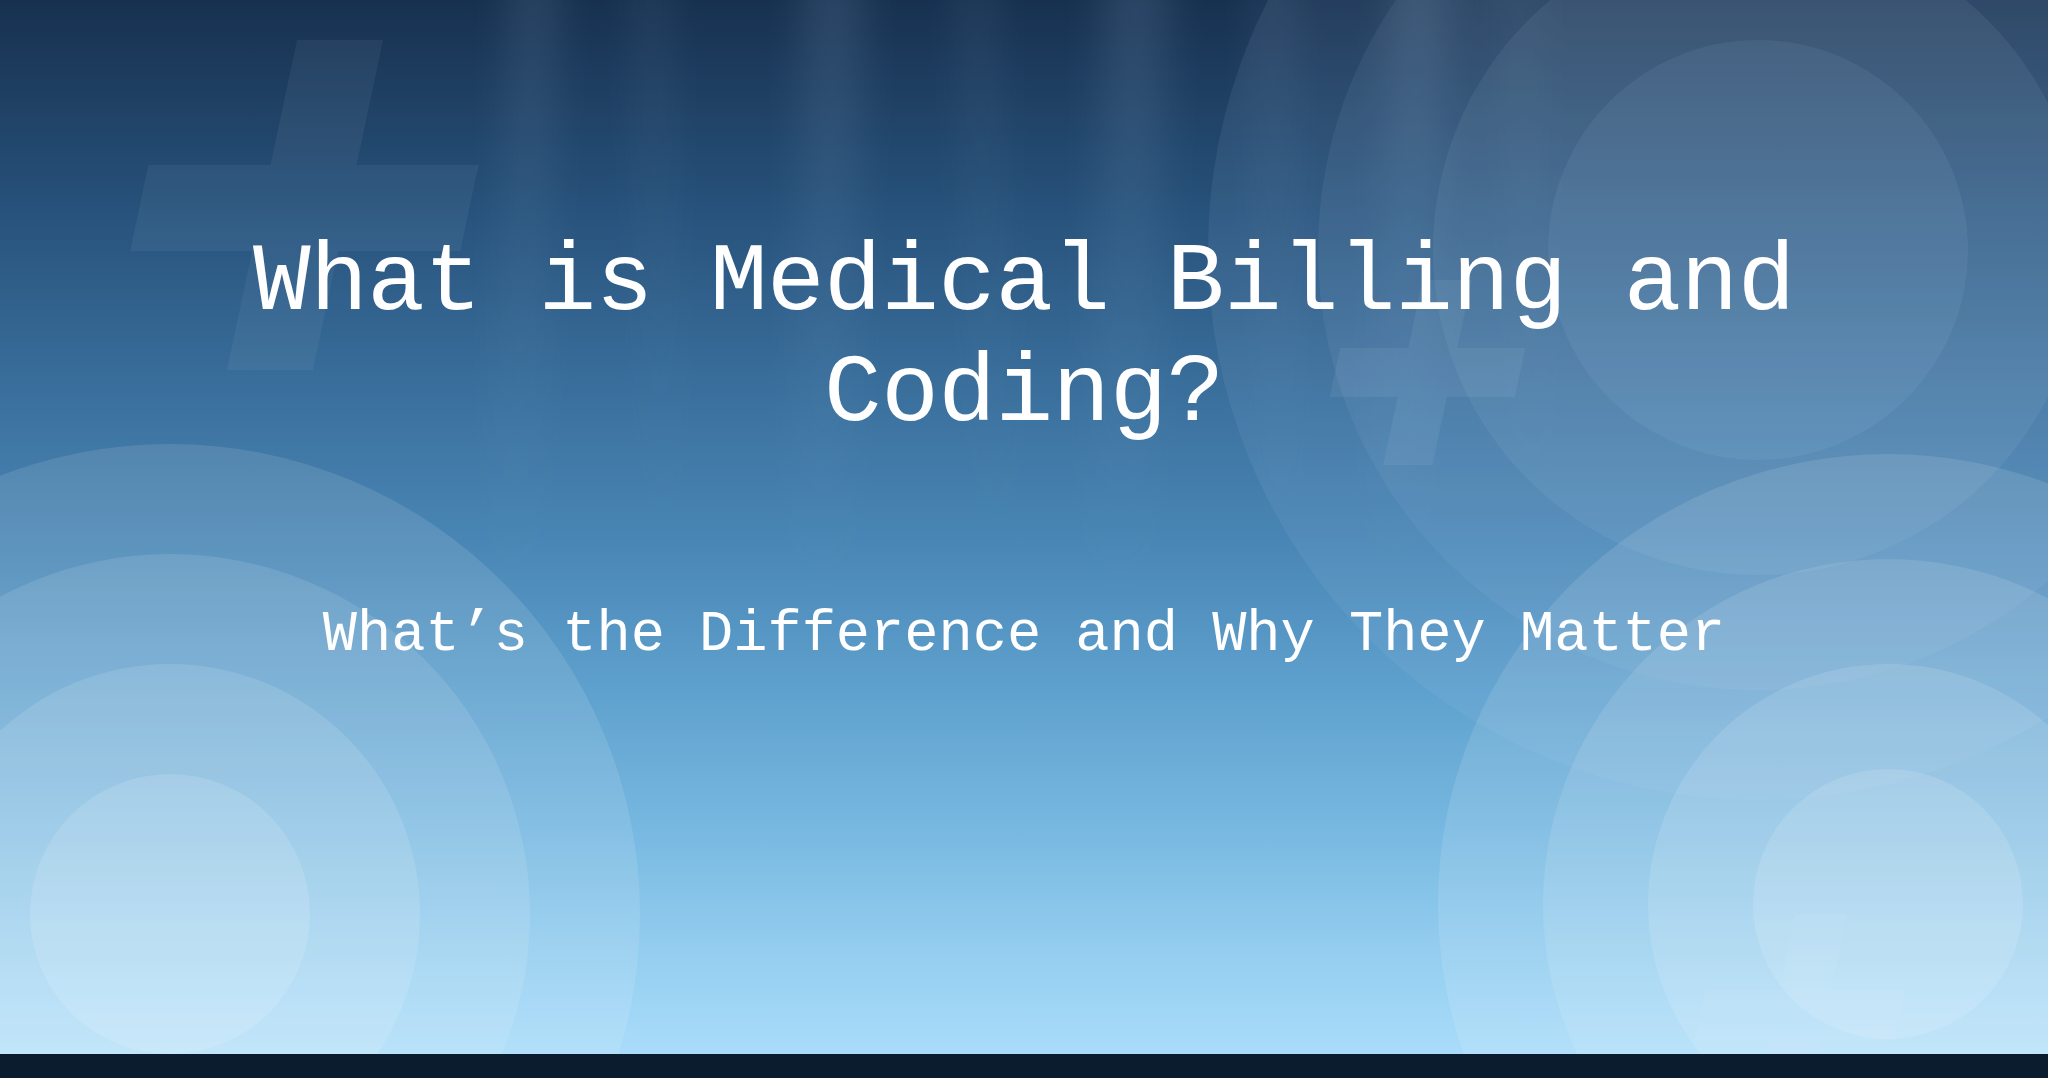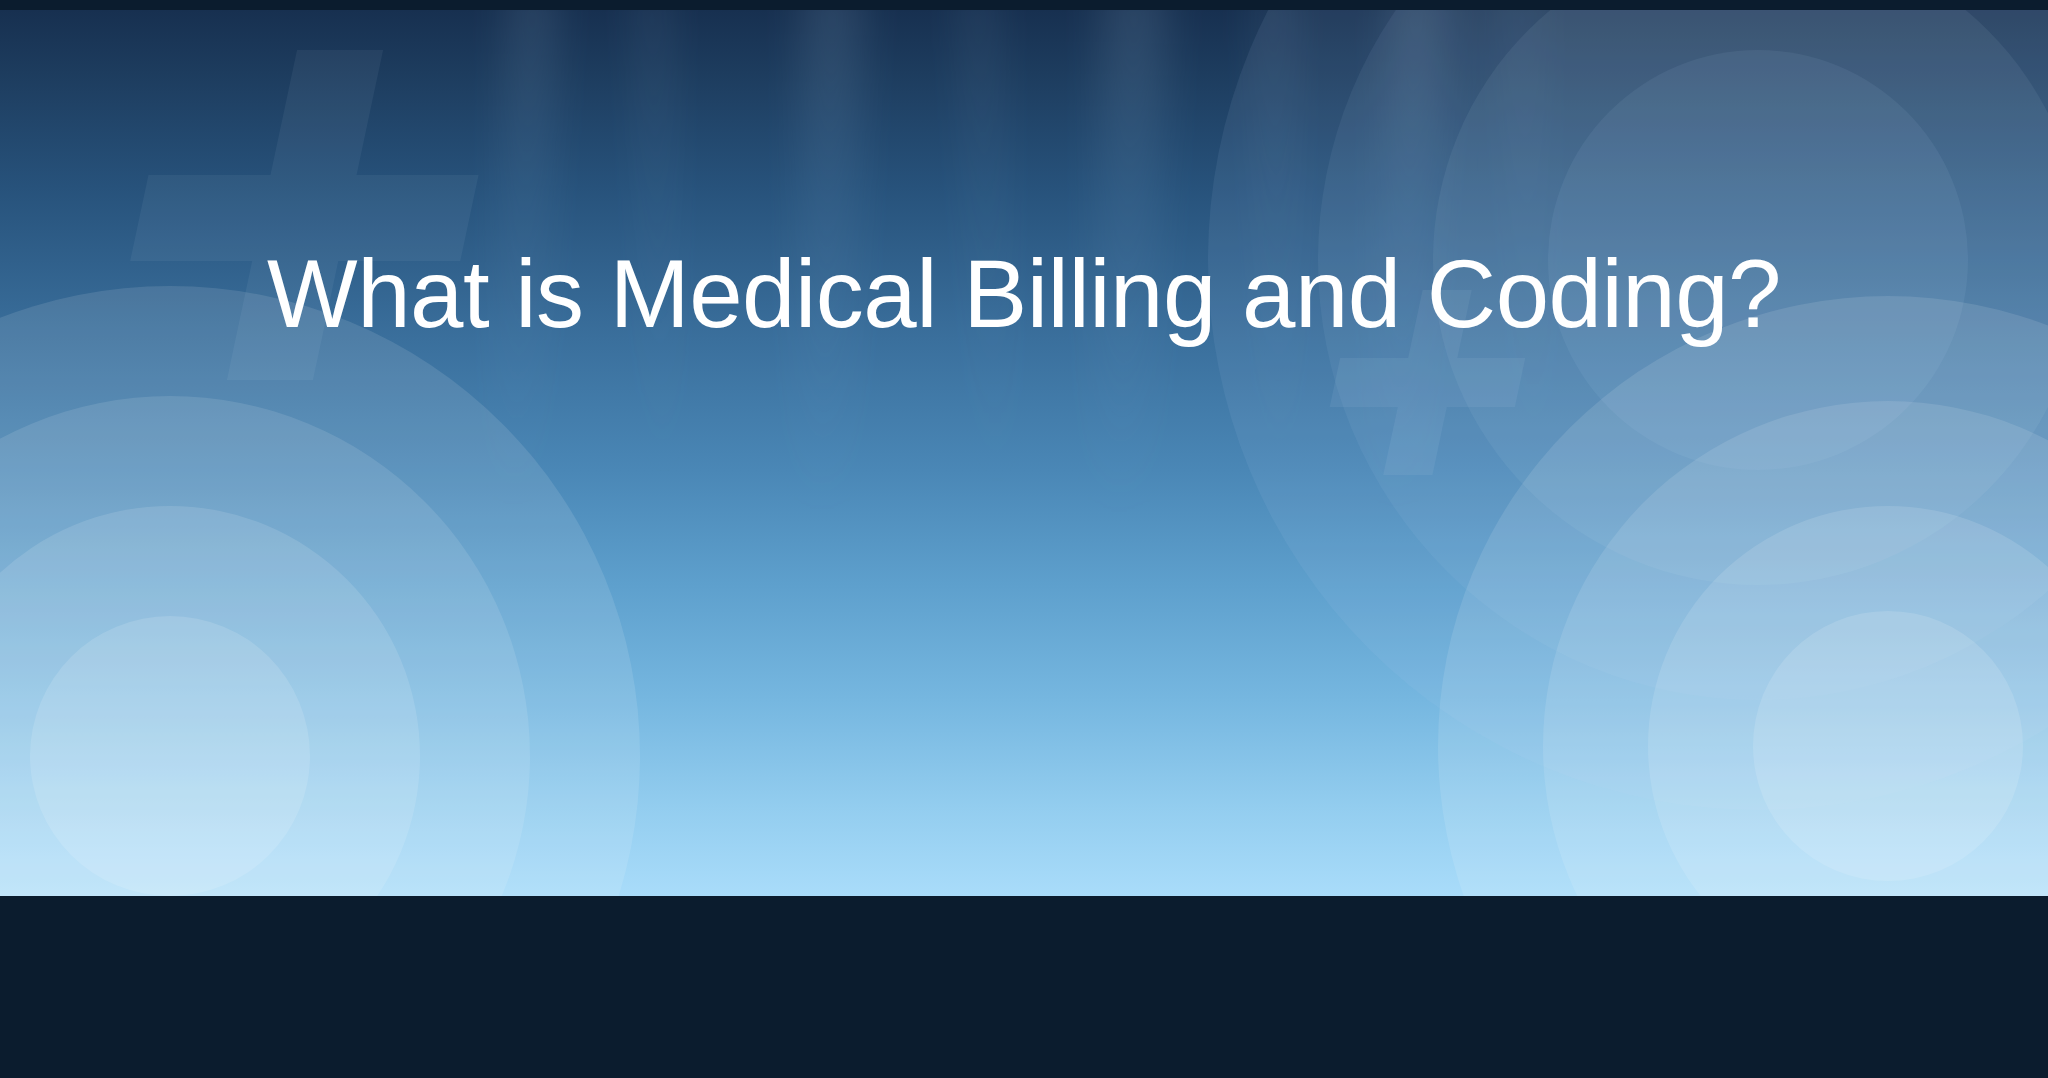--- a/index.html
+++ b/index.html
@@ -4,36 +4,35 @@
 <title>Slide</title>
 <style>
   html, body {
     margin: 0;
     padding: 0;
     background: #0b1c2e;
   }
   #slide {
     position: relative;
     width: 2048px;
-    height: 886px;
+    height: 1054px;
     overflow: hidden;
-    font-family: Liberation Sans, sans-serif;
+    font-family: Liberation Mono, monospace;
     
     background:
       linear-gradient(to bottom,
         #173050 0%,
         #1d3c5e 7%,
         #27527b 20%,
         #3a6f9c 37%,
         #4a87b6 52%,
         #5ea0cd 65%,
         #76b7e0 78%,
         #93cdef 90%,
         #a9dcfa 100%);
-    margin-top: 10px;
   }
 
   
   .rays {
     position: absolute;
     inset: 0;
     pointer-events: none;
     opacity: .55;
   }
   .ray {
@@ -186,15 +185,16 @@
   </div>
   <div class="rings rings-br">
     <div class="ring c1"></div>
     <div class="ring c2"></div>
     <div class="ring c3"></div>
     <div class="ring c4"></div>
   </div>
 
   <div class="content">
     <h1 class="title">What is Medical Billing and Coding?</h1>
+    <p class="subtitle">What’s the Difference and Why They Matter</p>
   </div>
 
 </div>
 
 </body></html>

